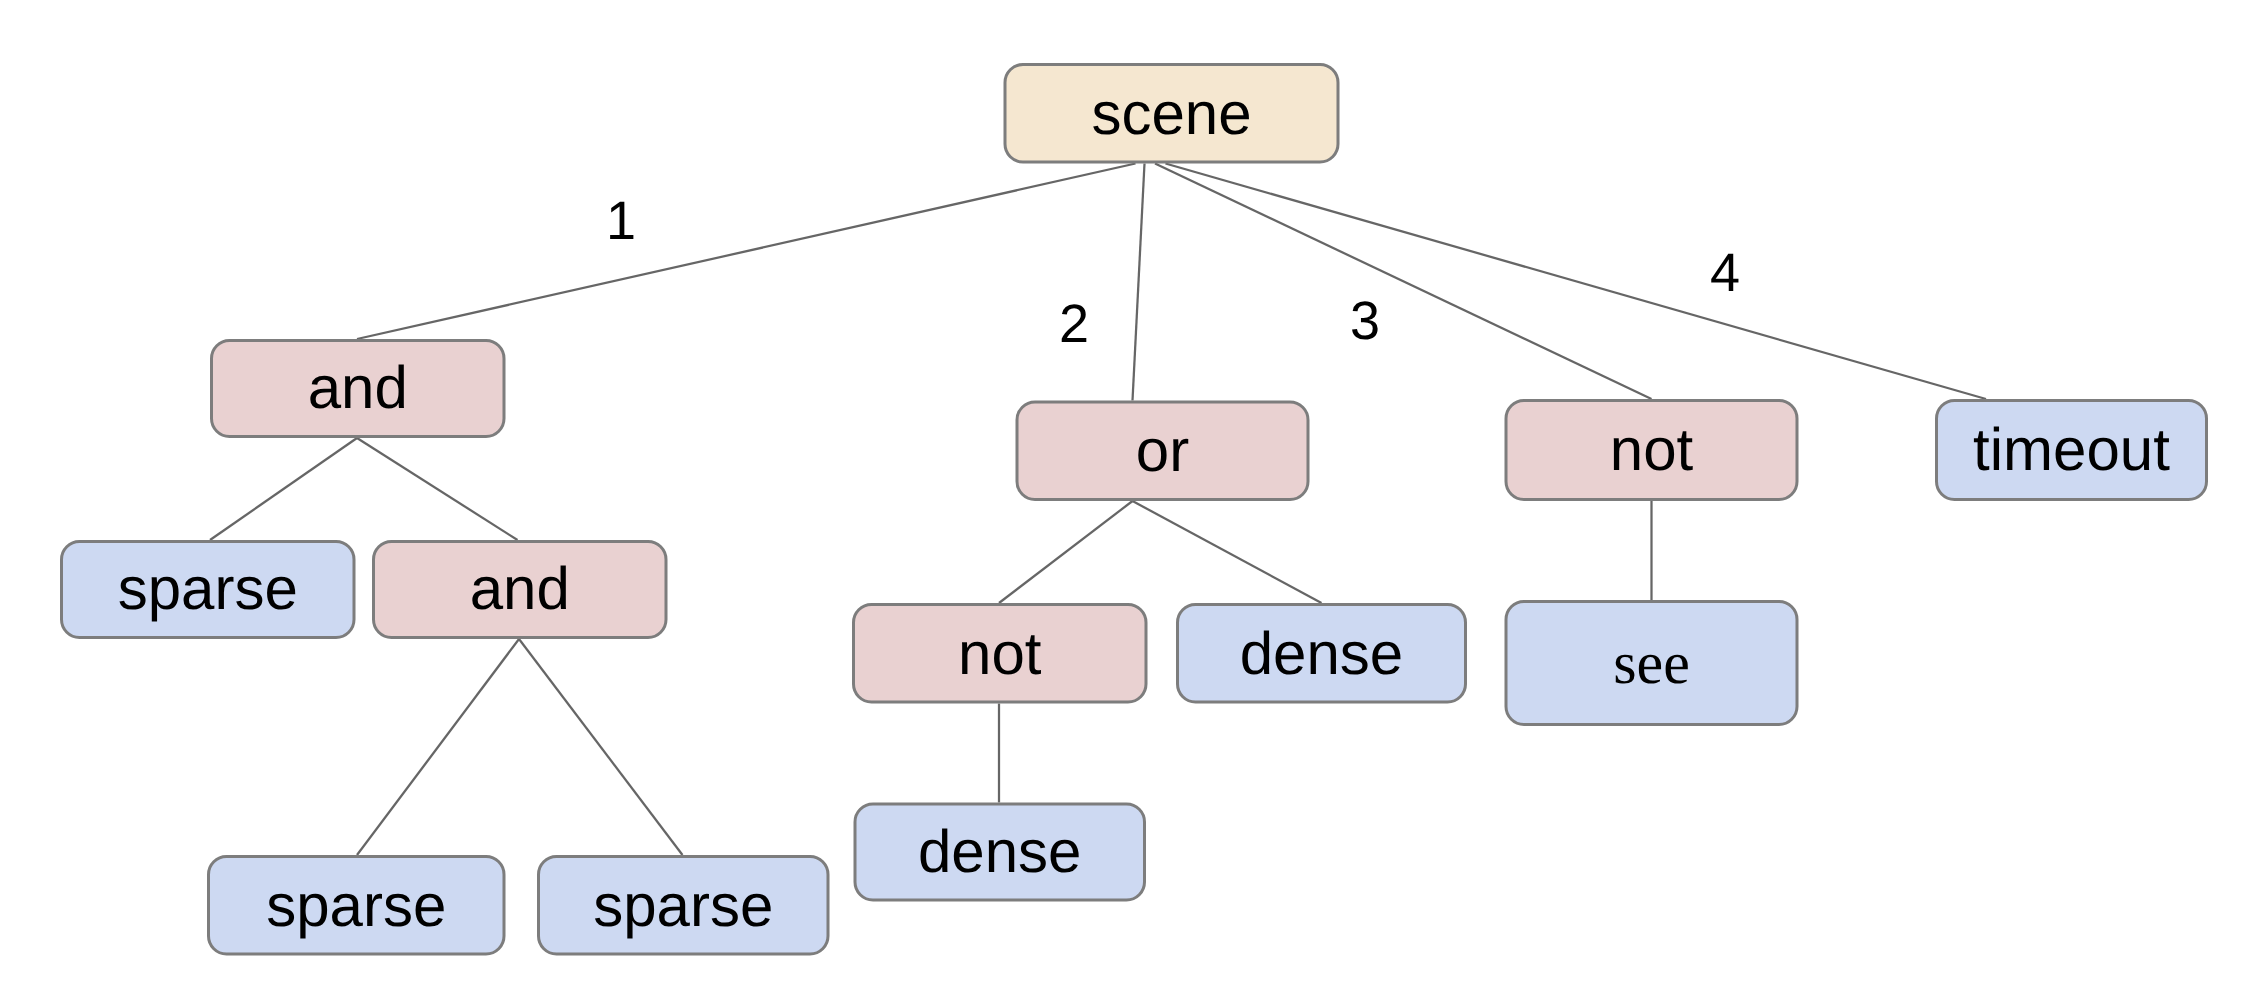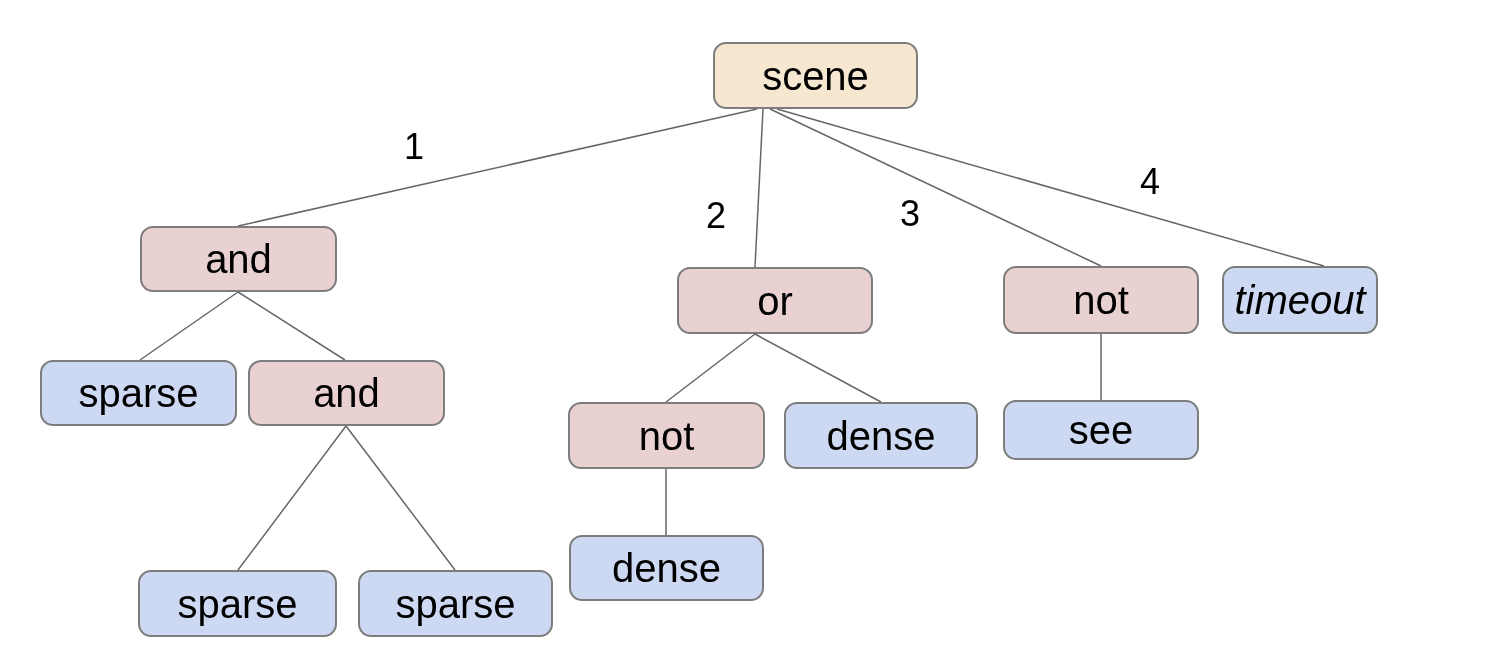--- a/index.html
+++ b/index.html
@@ -64,27 +64,27 @@
       <line x1="666" y1="469" x2="666" y2="535" stroke="#666666" stroke-width="1.5"></line>
       <line x1="1101" y1="334" x2="1101" y2="400" stroke="#666666" stroke-width="1.5"></line>
     </svg>
   <div id="labels-layer">
       <span class="edge-label" style="left: 414px; top: 147px;">1</span>
       <span class="edge-label" style="left: 716px; top: 216px;">2</span>
       <span class="edge-label" style="left: 910px; top: 214px;">3</span>
       <span class="edge-label" style="left: 1150px; top: 182px;">4</span>
     </div>
   <div id="nodes-layer">
-      <div class="node root" style="left: 669px; top: 42px; width: 205px; height: 67px; margin-left: 44px;">scene</div>
+      <div class="node root" style="left: 669px; top: 42px; width: 224px; height: 67px;">scene</div>
       <div class="node operator" style="left: 140px; top: 226px; width: 197px; height: 66px;">and</div>
       <div class="node operator" style="left: 657px; top: 267px; width: 196px; height: 67px; margin-left: 20px;">or</div>
       <div class="node operator" style="left: 1003px; top: 266px; width: 196px; height: 68px;">not</div>
-      <div class="node leaf" style="left: 1222px; top: 266px; width: 156px; height: 68px; font-style: italic;">timeout</div>
+      <div class="node leaf" style="left: 1290px; top: 266px; width: 182px; height: 68px;">timeout</div>
       <div class="node leaf" style="left: 40px; top: 360px; width: 197px; height: 66px;">sparse</div>
       <div class="node operator" style="left: 248px; top: 360px; width: 197px; height: 66px;">and</div>
       <div class="node operator" style="left: 568px; top: 402px; width: 197px; height: 67px;">not</div>
       <div class="node leaf" style="left: 784px; top: 402px; width: 194px; height: 67px;">dense</div>
-      <div class="node leaf" style="left: 1003px; top: 400px; width: 196px; height: 60px;">see</div>
+      <div class="node leaf" style="left: 1003px; top: 400px; width: 196px; height: 84px; font-family: Liberation Serif, serif;">see</div>
       <div class="node leaf" style="left: 569px; top: 535px; width: 195px; height: 66px;">dense</div>
       <div class="node leaf" style="left: 138px; top: 570px; width: 199px; height: 67px;">sparse</div>
       <div class="node leaf" style="left: 358px; top: 570px; width: 195px; height: 67px;">sparse</div>
     </div>
 </div>
 
 </body></html>

